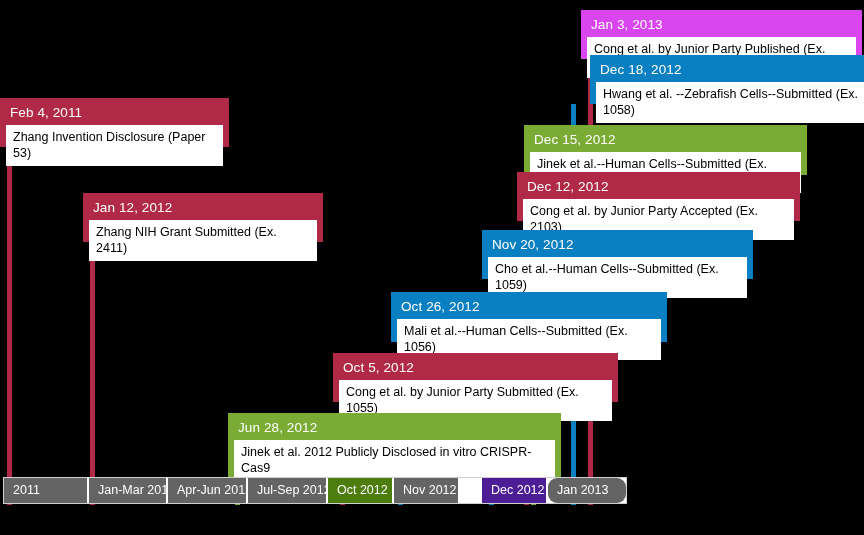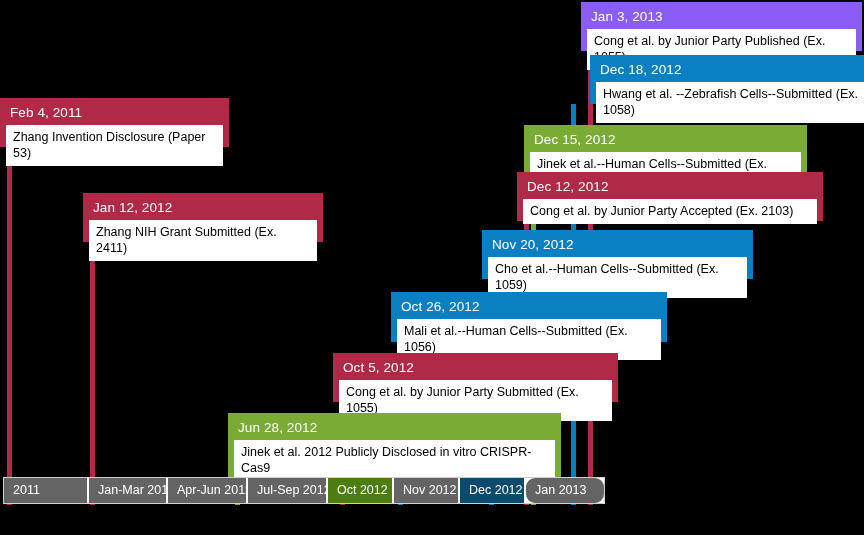--- a/index.html
+++ b/index.html
@@ -88,33 +88,33 @@
       <div class="connector" style="left: 531px; top: 162px; height: 343px; background: rgb(122, 171, 52);"></div>
       <div class="connector" style="left: 524px; top: 221px; height: 284px; background: rgb(176, 42, 71);"></div>
       <div class="connector" style="left: 489px; top: 279px; height: 226px; background: rgb(10, 127, 193);"></div>
       <div class="connector" style="left: 398px; top: 342px; height: 163px; background: rgb(10, 127, 193);"></div>
       <div class="connector" style="left: 340px; top: 402px; height: 103px; background: rgb(176, 42, 71);"></div>
       <div class="connector" style="left: 235px; top: 479px; height: 26px; background: rgb(122, 171, 52);"></div>
       <div class="connector" style="left: 90px; top: 242px; height: 263px; background: rgb(176, 42, 71);"></div>
       <div class="connector" style="left: 7px; top: 147px; height: 358px; background: rgb(176, 42, 71);"></div>
     </div>
   <div id="boxes">
-      <div class="event-box" style="left: 581px; top: 2px; width: 281px; height: 49px; background: #8b5cf6;">
+      <div class="event-box" style="left: 581px; top: 10px; width: 281px; height: 49px; background: #d946ef;">
         <span class="event-date">Jan 3, 2013</span>
         <span class="event-label">Cong et al. by Junior Party Published (Ex. 1055)</span>
       </div>
       <div class="event-box" style="left: 564px; top: 55px; width: 298px; height: 49px; background: rgb(10, 127, 193); margin-left: 26px;">
         <span class="event-date">Dec 18, 2012</span>
         <span class="event-label">Hwang et al. --Zebrafish Cells--Submitted (Ex. 1058)</span>
       </div>
       <div class="event-box" style="left: 524px; top: 112px; width: 283px; height: 50px; background: rgb(122, 171, 52); margin-top: 13px;">
         <span class="event-date">Dec 15, 2012</span>
         <span class="event-label">Jinek et al.--Human Cells--Submitted (Ex. 1057)</span>
       </div>
-      <div class="event-box" style="left: 517px; top: 172px; width: 306px; height: 49px; background: rgb(176, 42, 71);">
+      <div class="event-box" style="left: 517px; top: 172px; width: 283px; height: 49px; background: rgb(176, 42, 71);">
         <span class="event-date">Dec 12, 2012</span>
         <span class="event-label">Cong et al. by Junior Party Accepted (Ex. 2103)</span>
       </div>
       <div class="event-box" style="left: 482px; top: 230px; width: 271px; height: 49px; background: rgb(10, 127, 193);">
         <span class="event-date">Nov 20, 2012</span>
         <span class="event-label">Cho et al.--Human Cells--Submitted (Ex. 1059)</span>
       </div>
       <div class="event-box" style="left: 391px; top: 292px; width: 276px; height: 50px; background: rgb(10, 127, 193);">
         <span class="event-date">Oct 26, 2012</span>
         <span class="event-label">Mali et al.--Human Cells--Submitted (Ex. 1056)</span>
@@ -137,16 +137,16 @@
         <span class="event-label">Zhang Invention Disclosure (Paper 53)</span>
       </div>
     </div>
   <div id="axis">
       <div class="axis-seg" style="width: 85px; background: rgb(100, 100, 100);">2011</div>
       <div class="axis-seg" style="width: 79px; background: rgb(100, 100, 100);">Jan-Mar 2012</div>
       <div class="axis-seg" style="width: 80px; background: rgb(100, 100, 100);">Apr-Jun 2012</div>
       <div class="axis-seg" style="width: 80px; background: rgb(100, 100, 100);">Jul-Sep 2012</div>
       <div class="axis-seg" style="width: 66px; background: #4d7c0f;">Oct 2012</div>
       <div class="axis-seg" style="width: 66px; background: rgb(100, 100, 100);">Nov 2012</div>
-      <div class="axis-seg" style="width: 66px; background: #0c4a6e;">Dec 2012</div>
+      <div class="axis-seg" style="width: 66px; background: #4c1d95; margin-left: 22px;">Dec 2012</div>
       <div class="axis-seg" style="width: 78px; background: rgb(100, 100, 100);">Jan 2013</div>
     </div>
 </div>
 
 </body></html>

